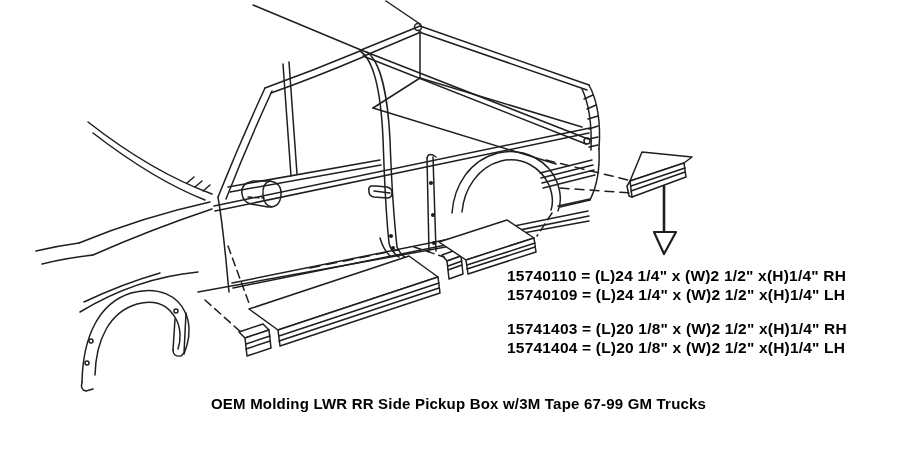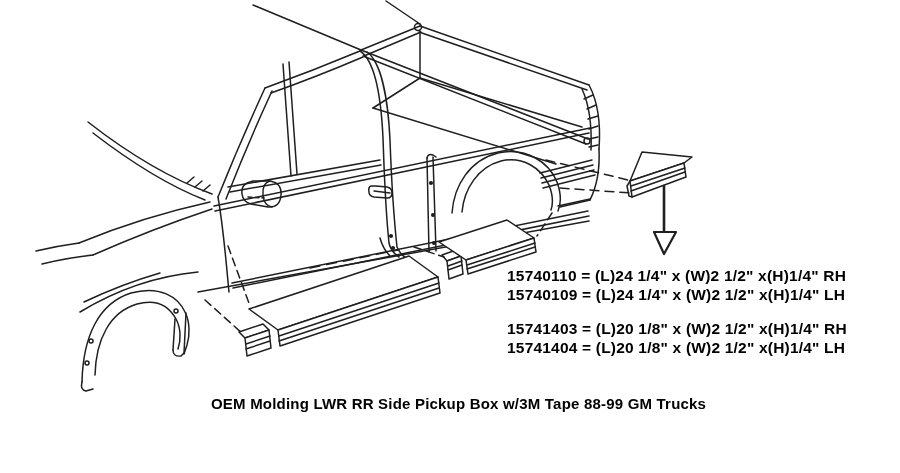--- a/index.html
+++ b/index.html
@@ -209,15 +209,15 @@
     <div class="spec-group-a">
       <div>15740110 = (L)24 1/4" x (W)2 1/2" x(H)1/4" RH</div>
       <div>15740109 = (L)24 1/4" x (W)2 1/2" x(H)1/4" LH</div>
     </div>
     <div class="spec-group-b">
       <div>15741403 = (L)20 1/8" x (W)2 1/2" x(H)1/4" RH</div>
       <div>15741404 = (L)20 1/8" x (W)2 1/2" x(H)1/4" LH</div>
     </div>
   </div>
 
-  <div class="caption">OEM Molding LWR RR Side Pickup Box w/3M Tape 88-99 GM Trucks</div>
+  <div class="caption">OEM Molding LWR RR Side Pickup Box w/3M Tape 67-99 GM Trucks</div>
 
 </div>
 
 </body></html>

